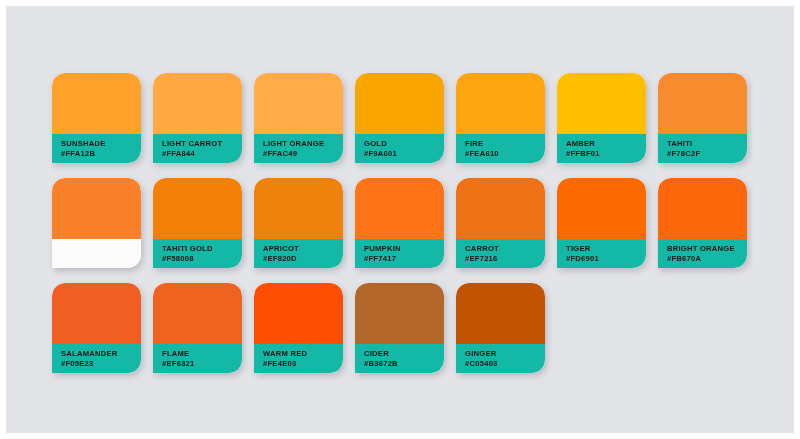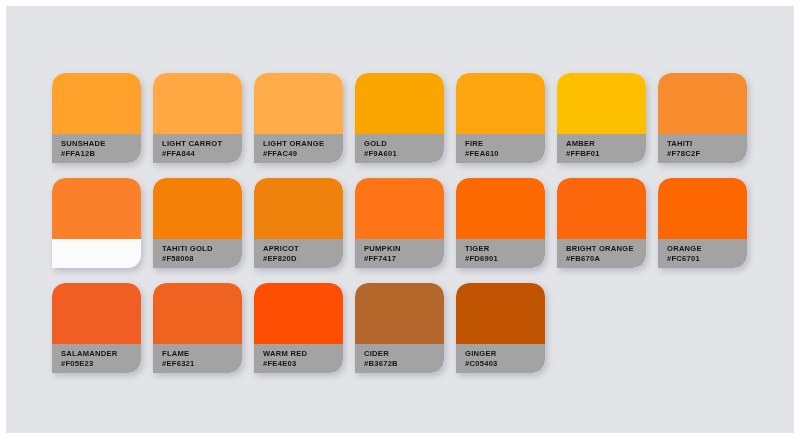--- a/index.html
+++ b/index.html
@@ -55,21 +55,21 @@
     height: 61px;
     border-radius: 13px 13px 0 0;
   }
 
   .swatch-label {
     position: absolute;
     left: 0;
     top: 61px;
     width: 100%;
     height: 29px;
-    background: #a3a3a3;
+    background: #14b8a6;
     border-radius: 0 0 13px 0;
     box-sizing: border-box;
     padding: 5px 0 0 9px;
   }
 
   .swatch-name,
   .swatch-hex {
     display: block;
     color: #141414;
     font-size: 7.6px;
@@ -151,41 +151,41 @@
         </div>
       </div>
       <div class="swatch-card">
         <div class="swatch-color" style="background: rgb(255, 116, 23);"></div>
         <div class="swatch-label">
           <span class="swatch-name">PUMPKIN</span>
           <span class="swatch-hex">#FF7417</span>
         </div>
       </div>
       <div class="swatch-card">
+        <div class="swatch-color" style="background: rgb(239, 114, 22);"></div>
+        <div class="swatch-label">
+          <span class="swatch-name">CARROT</span>
+          <span class="swatch-hex">#EF7216</span>
+        </div>
+      </div>
+      <div class="swatch-card">
         <div class="swatch-color" style="background: rgb(253, 105, 1);"></div>
         <div class="swatch-label">
           <span class="swatch-name">TIGER</span>
           <span class="swatch-hex">#FD6901</span>
         </div>
       </div>
       <div class="swatch-card">
         <div class="swatch-color" style="background: rgb(251, 103, 10);"></div>
         <div class="swatch-label">
           <span class="swatch-name">BRIGHT ORANGE</span>
           <span class="swatch-hex">#FB670A</span>
         </div>
       </div>
       <div class="swatch-card">
-        <div class="swatch-color" style="background: rgb(252, 103, 1);"></div>
-        <div class="swatch-label">
-          <span class="swatch-name">ORANGE</span>
-          <span class="swatch-hex">#FC6701</span>
-        </div>
-      </div>
-      <div class="swatch-card">
         <div class="swatch-color" style="background: rgb(240, 94, 35);"></div>
         <div class="swatch-label">
           <span class="swatch-name">SALAMANDER</span>
           <span class="swatch-hex">#F05E23</span>
         </div>
       </div>
       <div class="swatch-card">
         <div class="swatch-color" style="background: rgb(239, 99, 33);"></div>
         <div class="swatch-label">
           <span class="swatch-name">FLAME</span>

